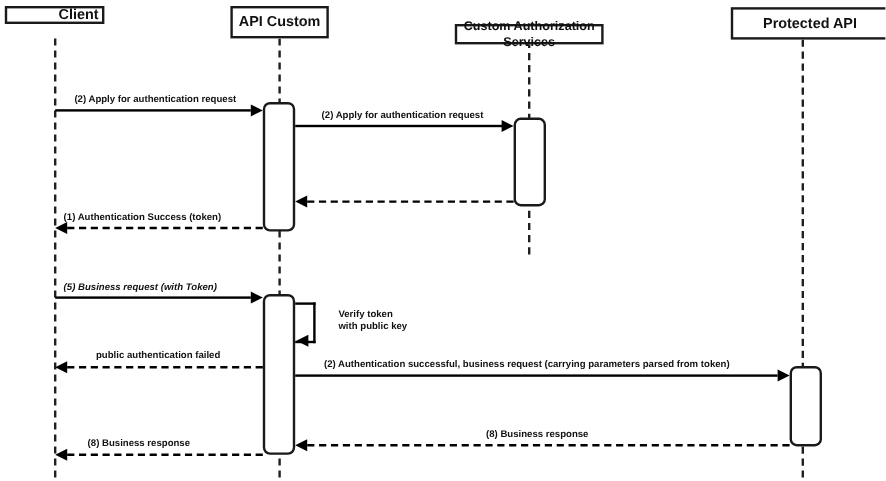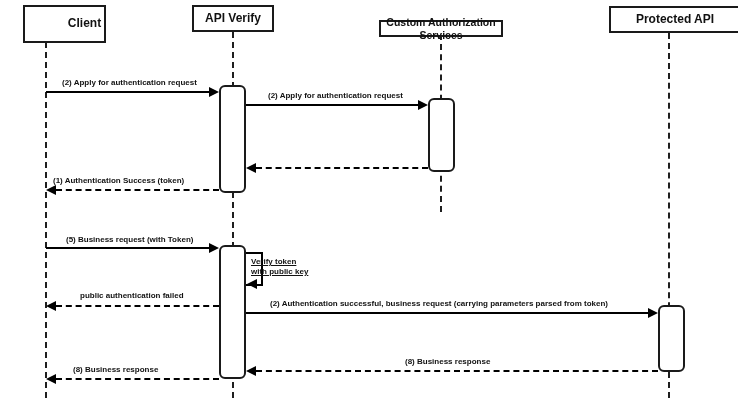--- a/index.html
+++ b/index.html
@@ -43,25 +43,25 @@
 </head>
 <body>
 
 <div id="stage">
 
   <div class="lifeline" style="left:45px;top:32px;height:366px;"></div>
   <div class="lifeline" style="left:232px;top:32px;height:366px;"></div>
   <div class="lifeline" style="left:440px;top:34px;height:178px;"></div>
   <div class="lifeline" style="left:668px;top:33px;height:365px;"></div>
 
-  <div class="actor" style="left:23px;top:5px;width:83px;height:38px;padding-left:40px;">
+  <div class="actor" style="left:4px;top:5px;width:83px;height:15px;padding-left:40px;">
     <span>Client</span>
   </div>
   <div class="actor" style="left:192px;top:5px;width:82px;height:27px;">
-    <span>API Verify</span>
+    <span>API Custom</span>
   </div>
   <div class="actor actor--small" style="left:379px;top:20px;width:124px;height:17px;">
     <span>Custom Authorization Services</span>
   </div>
   <div class="actor" style="left:609px;top:6px;width:132px;height:27px;">
     <span>Protected API</span>
   </div>
 
   <div class="activation" style="left:219px;top:85px;width:27px;height:108px;"></div>
   <div class="activation" style="left:428px;top:98px;width:27px;height:74px;"></div>
@@ -78,25 +78,25 @@
 
   <div class="mline mline--dashed" style="left:256px;top:167px;width:172px;"></div>
   <div class="ah-l" style="left:246px;top:163px;"></div>
 
   <div class="mline mline--dashed" style="left:56px;top:189px;width:163px;"></div>
   <div class="ah-l" style="left:46px;top:185px;"></div>
   <div class="mlabel" style="left:53px;top:176px;">(1) Authentication Success (token)</div>
 
   <div class="mline mline--solid" style="left:46px;top:247px;width:163px;"></div>
   <div class="ah-r" style="left:209px;top:243px;"></div>
-  <div class="mlabel" style="left:66px;top:235px;">(5) Business request (with Token)</div>
+  <div class="mlabel" style="left:53px;top:235px;font-style:italic;">(5) Business request (with Token)</div>
 
   <div class="selfloop" style="left:246px;top:252px;width:17px;height:34px;"></div>
   <div class="ah-l" style="left:247px;top:279px;"></div>
-  <div class="mlabel" style="left:251px;top:257px;text-decoration:underline;">Verify token
+  <div class="mlabel" style="left:282px;top:257px;">Verify token
 with public key</div>
 
   <div class="mline mline--dashed" style="left:56px;top:305px;width:163px;"></div>
   <div class="ah-l" style="left:46px;top:301px;"></div>
   <div class="mlabel" style="left:80px;top:291px;">public authentication failed</div>
 
   <div class="mline mline--solid" style="left:246px;top:312px;width:402px;"></div>
   <div class="ah-r" style="left:648px;top:308px;"></div>
   <div class="mlabel" style="left:270px;top:299px;">(2) Authentication successful, business request (carrying parameters parsed from token)</div>
 

